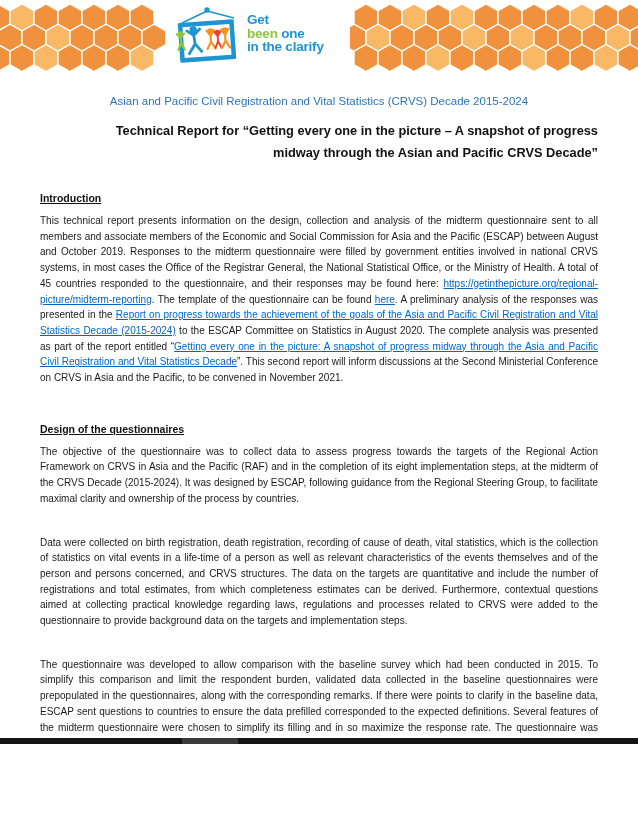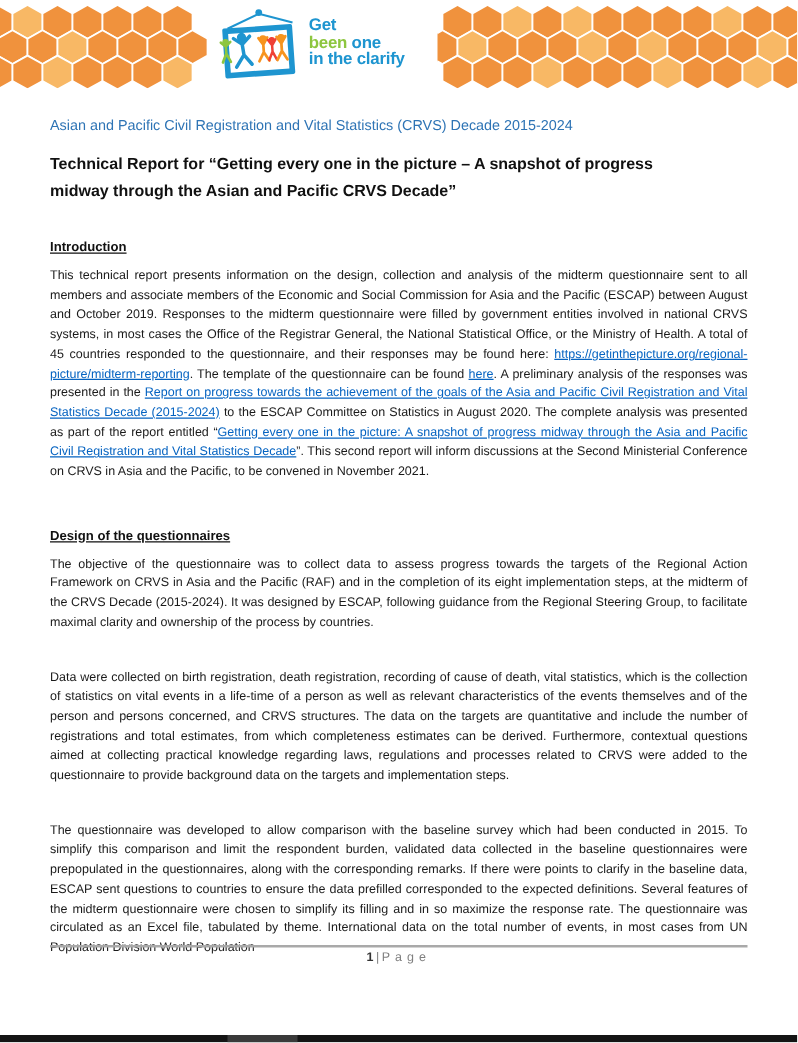--- a/index.html
+++ b/index.html
@@ -1,35 +1,35 @@
 <!DOCTYPE html>
 <html><head>
 <meta charset="utf-8">
 <style>
   * { margin:0; padding:0; box-sizing:border-box; }
   html,body { background:#fff; }
   .page {
-    position:relative; width:638px; height:834px; margin:0 auto;
+    position:relative; width:638px; height:744px; margin:0 auto;
     background:#fff; overflow:hidden;
     font-family:"Liberation Sans", sans-serif; color:#1a1a1a;
   }
   .hex-band { position:absolute; top:0; display:block; }
   .hex-left { left:0; }
   .hex-right { left:350px; }
   .logo { position:absolute; left:174px; top:5px; display:flex; align-items:flex-start; }
   .logo-text { margin-left:7px; margin-top:8px; font-weight:bold; font-size:13.5px; line-height:13.5px; letter-spacing:-0.2px; }
   .lg-blue { color:#1E95D0; }
   .lg-green { color:#8DC63F; }
   .content { position:absolute; left:40px; top:0; width:558px; }
   .subtitle {
-    margin-top:95px; color:#2E74B5;
+    margin-top:95px; text-align:center; color:#2E74B5;
     font-size:11.5px; line-height:13px; font-weight:normal;
   }
   .doc-title {
-    margin-top:12px; text-align:left; font-weight:bold;
+    margin-top:12px; text-align:right; font-weight:bold;
     font-size:12.8px; line-height:22px; color:#111;
   }
   .section-heading { margin-top:28px; font-size:10.5px; line-height:13px; font-weight:bold; color:#111;text-decoration:underline; }
   .section-heading.design { margin-top:37px; }
   .body-text {
     margin-top:8px; font-size:10px; line-height:15.7px;
     text-align:justify; color:#1a1a1a;
   }
   .body-text + .body-text { margin-top:28px; }
   a.doc-link { color:#0563C1; text-decoration:underline; cursor:pointer; }

